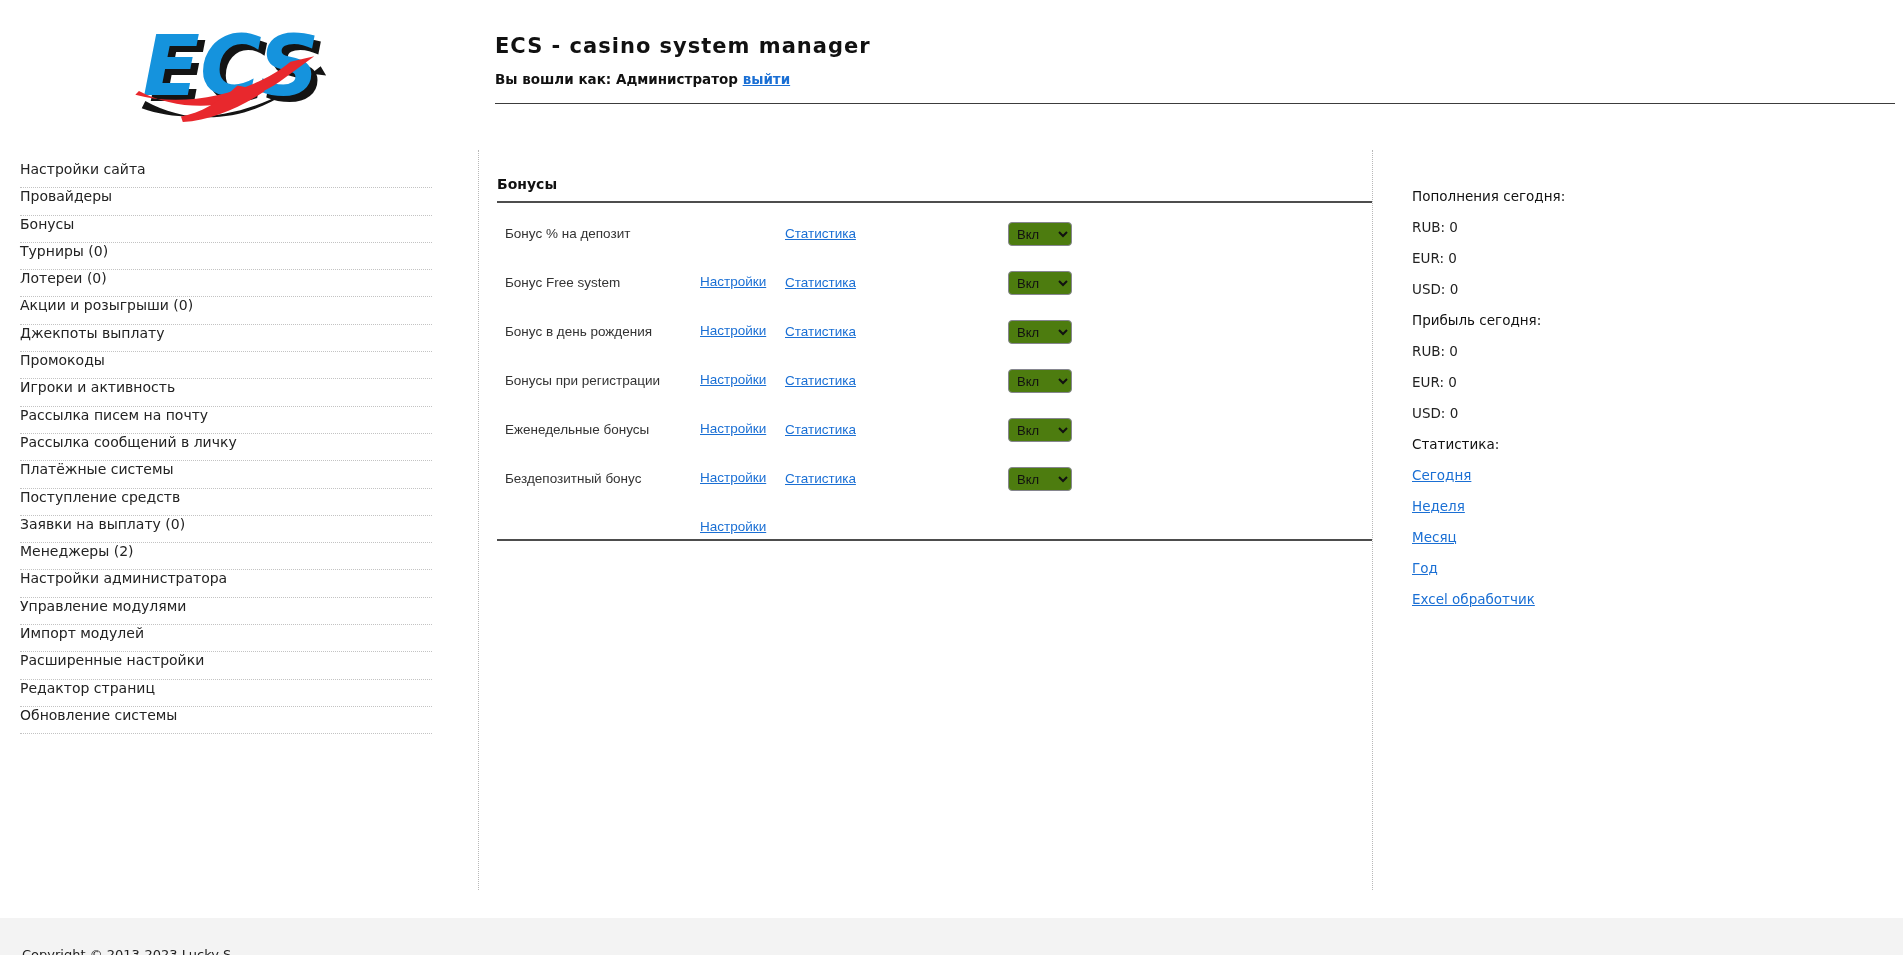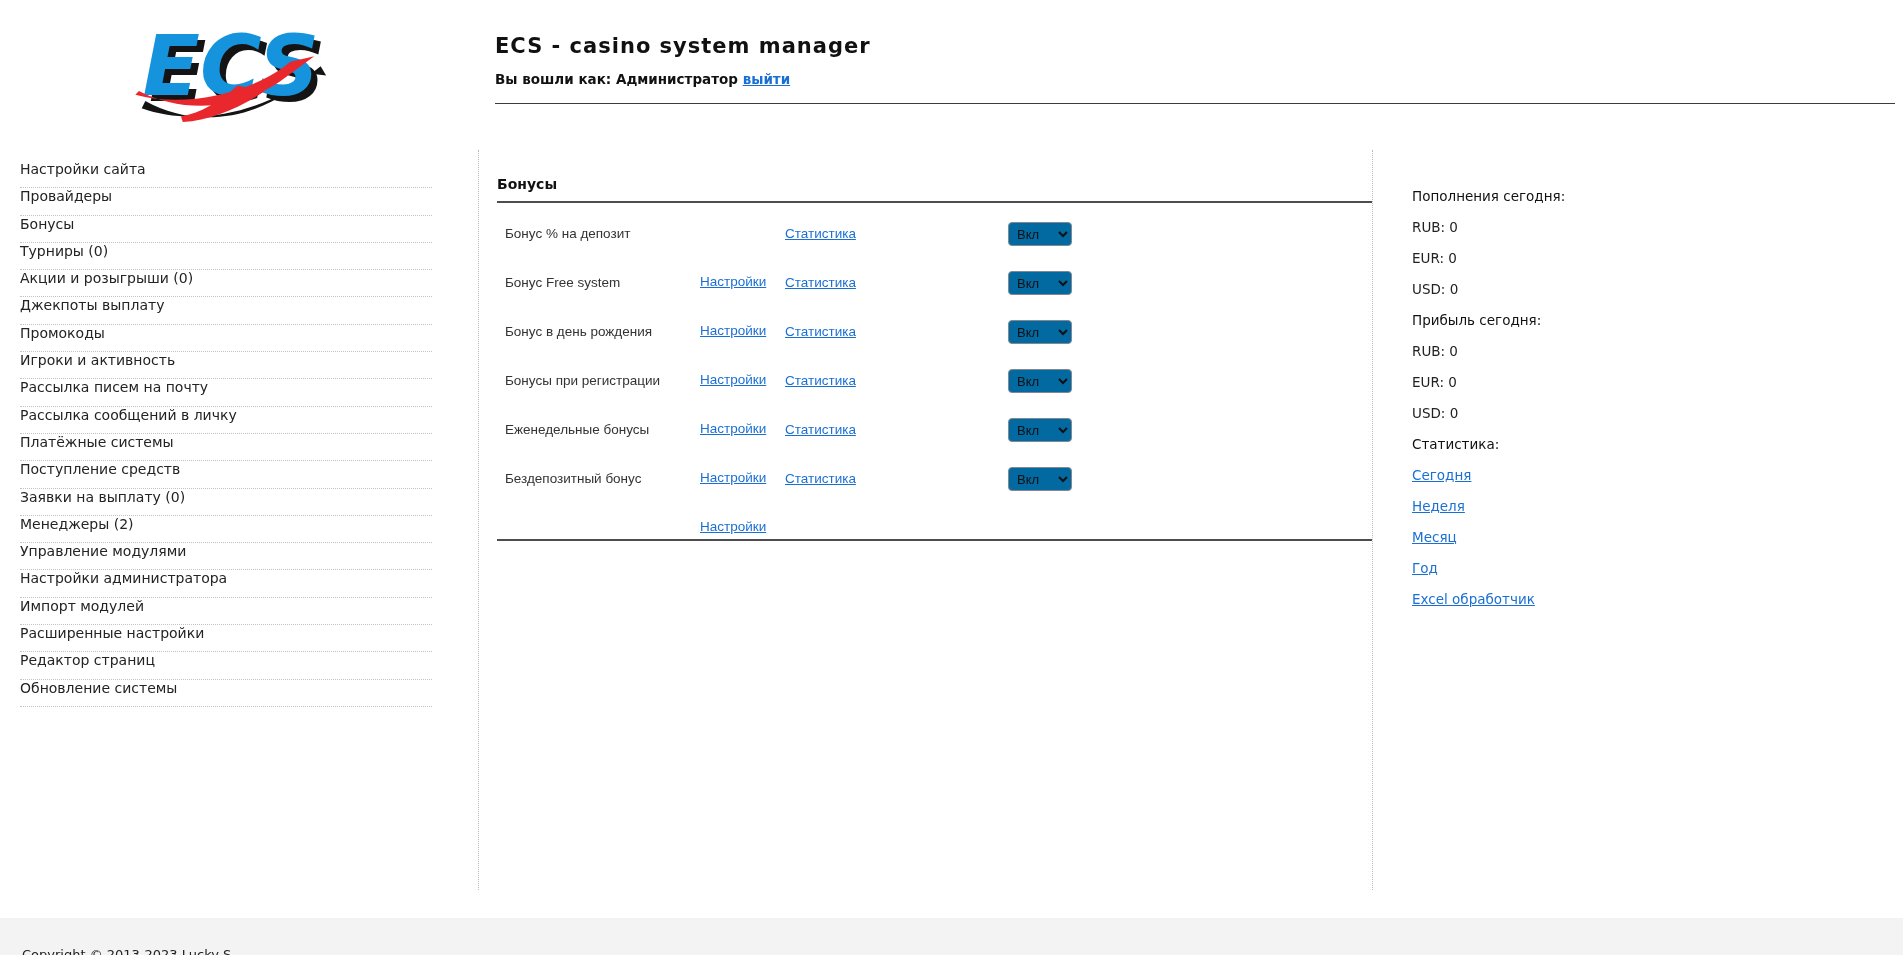--- a/index.html
+++ b/index.html
@@ -31,21 +31,21 @@
   .main-title-rule { position:absolute; left:497px; top:201px; width:875px; height:0; border-top:2px solid #4d4d4d; }
   .main-bottom-rule { position:absolute; left:497px; top:539px; width:875px; height:0; border-top:2px solid #4d4d4d; }
 
   .bonus-row { position:absolute; left:497px; width:875px; height:24px; font-family:"Liberation Sans", sans-serif; }
   .bonus-row .b-label { position:absolute; left:8px; top:4px; font-size:13.5px; color:#333; }
   .bonus-row .b-link-settings { position:absolute; left:203px; top:4px; font-size:13.5px;margin-top:48px; }
   .bonus-row .b-link-stats { position:absolute; left:288px; top:4px; font-size:13.5px; }
   .bonus-row select {
     position:absolute; left:511px; top:0; width:64px; height:24px;
     font-family:"Liberation Sans", sans-serif; font-size:13px; color:#111;
-    background:#0369a1; border:1px solid #86868f; border-radius:4px; padding:0 4px;
+    background:#4d7c0f; border:1px solid #86868f; border-radius:4px; padding:0 4px;
   }
 
   
   .right-panel { position:absolute; left:1412px; top:180px; width:300px; }
   .rp-line { height:31px; display:flex; align-items:center; font-size:13.5px; color:#222; }
   .rp-title { font-weight:normal; color:#111; }
 
   
   .footer { position:absolute; left:0; top:918px; width:1903px; height:60px; background:#f3f3f3; }
   .footer .copyright { position:absolute; left:22px; top:29px; font-size:13px; color:#222; }
@@ -77,20 +77,23 @@
     <div class="sidebar-item">
         <span>Провайдеры</span>
       </div>
     <div class="sidebar-item">
         <span>Бонусы</span>
       </div>
     <div class="sidebar-item">
         <span>Турниры (0)</span>
       </div>
     <div class="sidebar-item">
+        <span>Лотереи (0)</span>
+      </div>
+    <div class="sidebar-item">
         <span>Акции и розыгрыши (0)</span>
       </div>
     <div class="sidebar-item">
         <span>Джекпоты выплату</span>
       </div>
     <div class="sidebar-item">
         <span>Промокоды</span>
       </div>
     <div class="sidebar-item">
         <span>Игроки и активность</span>
@@ -107,24 +110,24 @@
     <div class="sidebar-item">
         <span>Поступление средств</span>
       </div>
     <div class="sidebar-item">
         <span>Заявки на выплату (0)</span>
       </div>
     <div class="sidebar-item">
         <span>Менеджеры (2)</span>
       </div>
     <div class="sidebar-item">
+        <span>Настройки администратора</span>
+      </div>
+    <div class="sidebar-item">
         <span>Управление модулями</span>
-      </div>
-    <div class="sidebar-item">
-        <span>Настройки администратора</span>
       </div>
     <div class="sidebar-item">
         <span>Импорт модулей</span>
       </div>
     <div class="sidebar-item">
         <span>Расширенные настройки</span>
       </div>
     <div class="sidebar-item">
         <span>Редактор страниц</span>
       </div>

